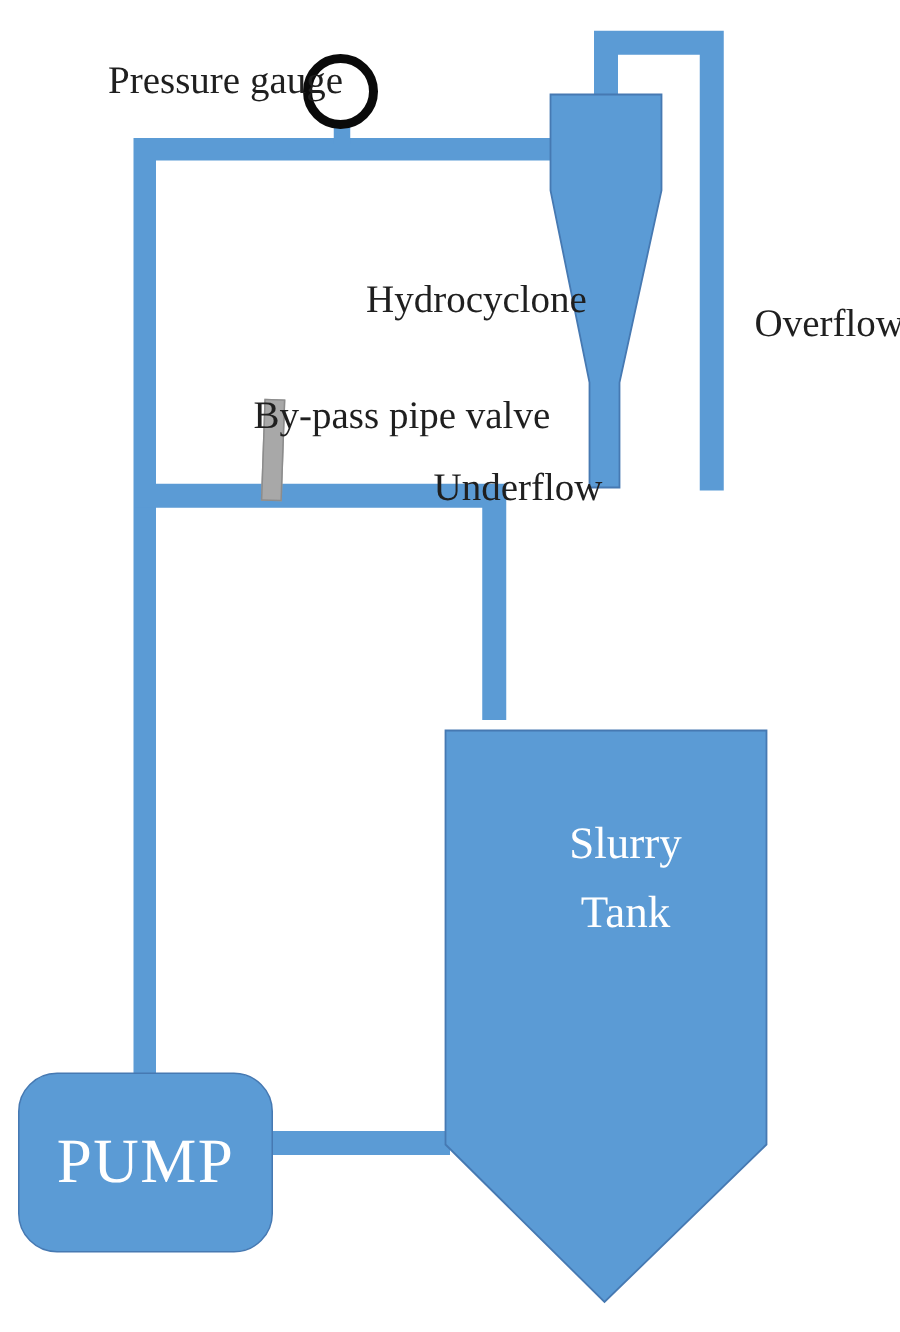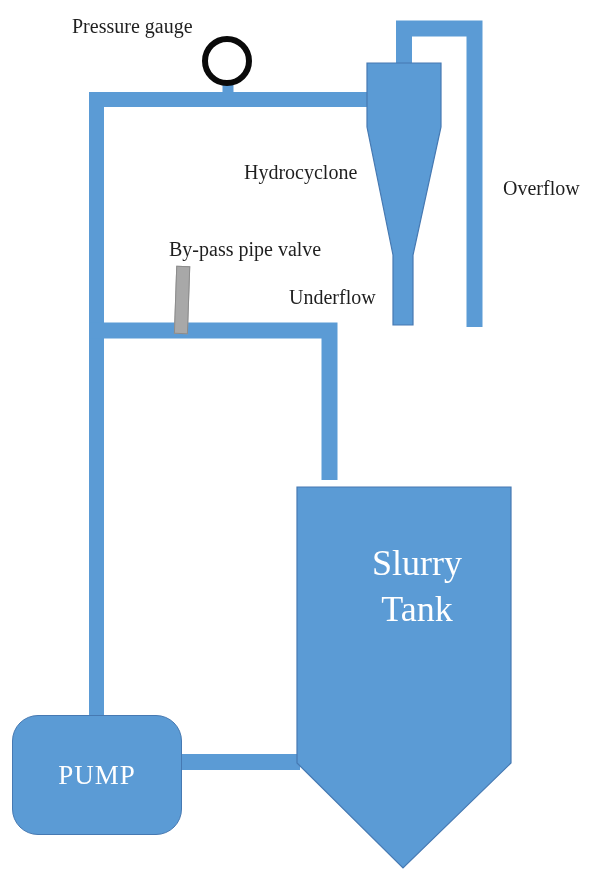--- a/index.html
+++ b/index.html
@@ -8,33 +8,34 @@
   }
   html,body{margin:0;padding:0;background:#fff;}
   #canvas{
     position:relative;width:600px;height:888px;background:var(--canvas);
     font-family:"Liberation Serif","DejaVu Serif",serif;overflow:hidden;
   }
   #diagram-svg{position:absolute;left:0;top:0;width:600px;height:888px;}
   .pipe{stroke:var(--pipe_blue);fill:none;stroke-linejoin:miter;}
   .vessel{fill:var(--pipe_blue);stroke:var(--shape_edge);stroke-width:1.2;}
   .label{
-    position:absolute;color:var(--label_ink);font-size:20px;line-height:1.05;
+    position:absolute;color:var(--label_ink);font-size:26px;line-height:1.05;
     white-space:nowrap;
+    margin-top:24px;
   }
   .shape-label{color:var(--shape_label);}
   #pump{
     position:absolute;left:12px;top:715px;width:170px;height:120px;border-radius:26px;
     background:var(--pipe_blue);border:1.5px solid var(--shape_edge);box-sizing:border-box;
     display:flex;align-items:center;justify-content:center;
   }
-  #pump .shape-label{font-size:27px;letter-spacing:1px;}
+  #pump .shape-label{font-size:42px;letter-spacing:1px;}
   #tank-label{
     position:absolute;left:297px;top:540px;width:240px;text-align:center;
-    font-size:36px;line-height:46px;
+    font-size:30px;line-height:46px;
   }
   #valve{
     position:absolute;left:174px;top:266px;width:14px;height:68px;
     background:var(--valve_fill);border:1px solid var(--valve_edge);box-sizing:border-box;
     transform:rotate(2deg);transform-origin:50% 95%;
   }
   #gauge{
     position:absolute;left:202px;top:36px;width:50px;height:50px;border-radius:50%;
     background:#fff;border:6px solid var(--gauge_ring);box-sizing:border-box;
   }

